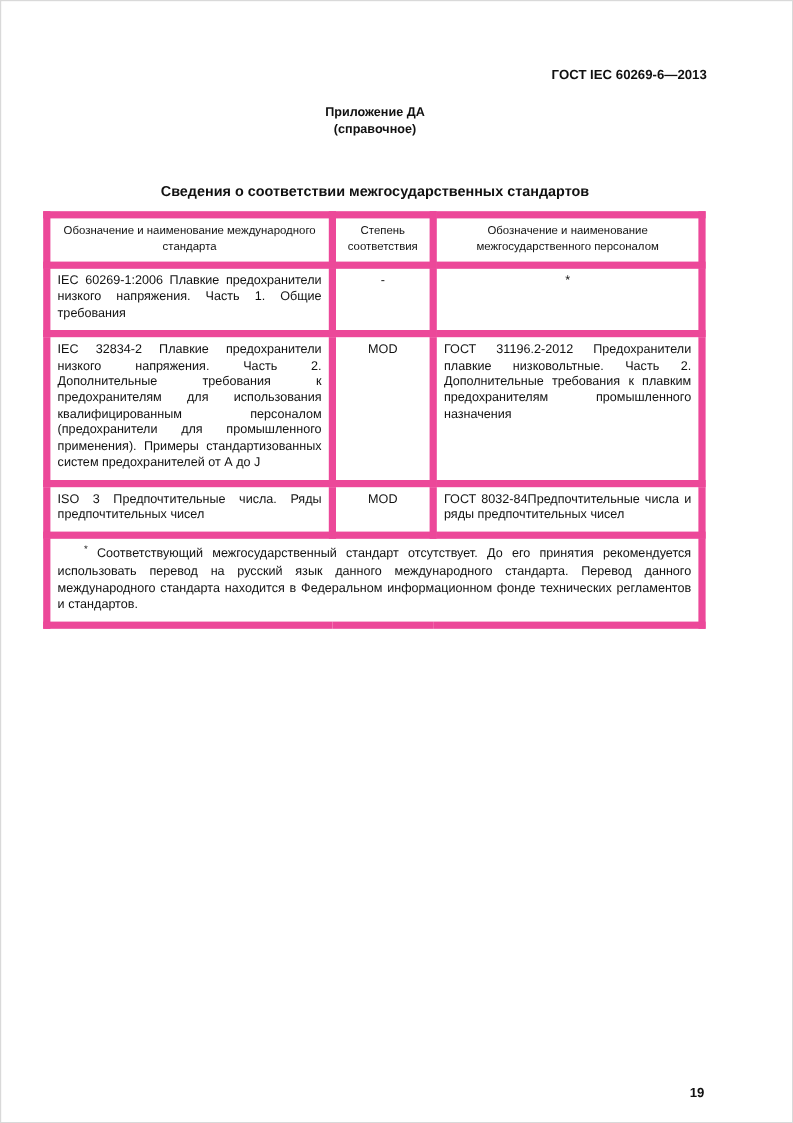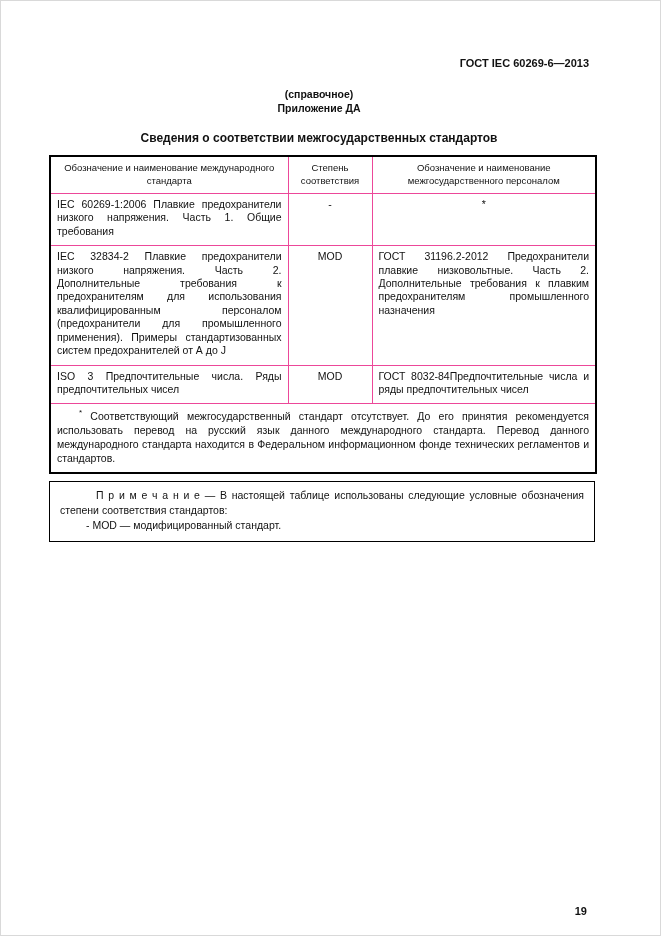--- a/index.html
+++ b/index.html
@@ -7,57 +7,57 @@
   body {
     width: 661px; height: 936px;
     font-family: "Liberation Sans", sans-serif;
     color: #111;
     position: relative;
   }
   .page {
     position: absolute; inset: 0;
     background: #fff;
     border: 1px solid #d9d9d9;
-    padding: 56px 71px 0 48px;
+    padding: 56px 71px 0 35px;
   }
   .doc-header {
     text-align: right;
     font-weight: bold;
     font-size: 11px;
   }
   .annex {
     margin-top: 18px;
     text-align: center;
     font-weight: bold;
     font-size: 10.5px;
     line-height: 1.35;
   }
   .page-title {
-    margin-top: 15px;
+    margin-top: 36px;
     text-align: center;
     font-weight: bold;
     font-size: 12px;
     line-height: 1.4;
   }
   .table-caption {
     margin-top: 22px;
     font-size: 10.5px;
     line-height: 1.5;
     text-align: justify;
     text-align-last: left;
   }
   table.std {
     margin-top: 8px;
     width: 546px;
     border-collapse: collapse;
     border: 2px solid #000;
     table-layout: fixed;
   }
   table.std th, table.std td {
-    border: 1px solid #ec4899;
+    border: 6px solid #ec4899;
     vertical-align: top;
     margin-top: 17px;
   }
   table.std th {
     font-weight: normal;
     font-size: 9.5px;
     line-height: 1.35;
     text-align: center;
     vertical-align: middle;
     padding: 5px 6px;
@@ -101,22 +101,22 @@
   }
 </style>
 </head>
 <body>
 
 <div class="page">
 
   <div class="doc-header">ГОСТ IEC 60269-6—2013</div>
 
   <div class="annex">
+    <div>Приложение ДА</div>
     <div>(справочное)</div>
-    <div>Приложение ДА</div>
   </div>
 
   <div class="page-title">
     <div>Сведения о соответствии межгосударственных стандартов</div>
   </div>
 
 
   <table class="std">
     <colgroup>
       <col class="c1">
@@ -147,20 +147,16 @@
         <td class="just">ГОСТ 8032-84Предпочтительные числа и ряды предпочтительных чисел</td>
       </tr>
       <tr>
         <td class="footnote-cell" colspan="3">
           <div class="footnote-text"><sup>*</sup> <span>Соответствующий межгосударственный стандарт отсутствует. До его принятия рекомендуется использовать перевод на русский язык данного международного стандарта. Перевод данного международного стандарта находится в Федеральном информационном фонде технических регламентов и стандартов.</span></div>
         </td>
       </tr>
     </tbody>
   </table>
 
-  <div class="note-box">
-    <div class="note-line1">П р и м е ч а н и е — В настоящей таблице использованы следующие условные обозначения степени соответствия стандартов:</div>
-    <div class="note-line2">- MOD — модифицированный стандарт.</div>
-  </div>
 
   <div class="page-number">19</div>
 
 </div>
 
 </body></html>

